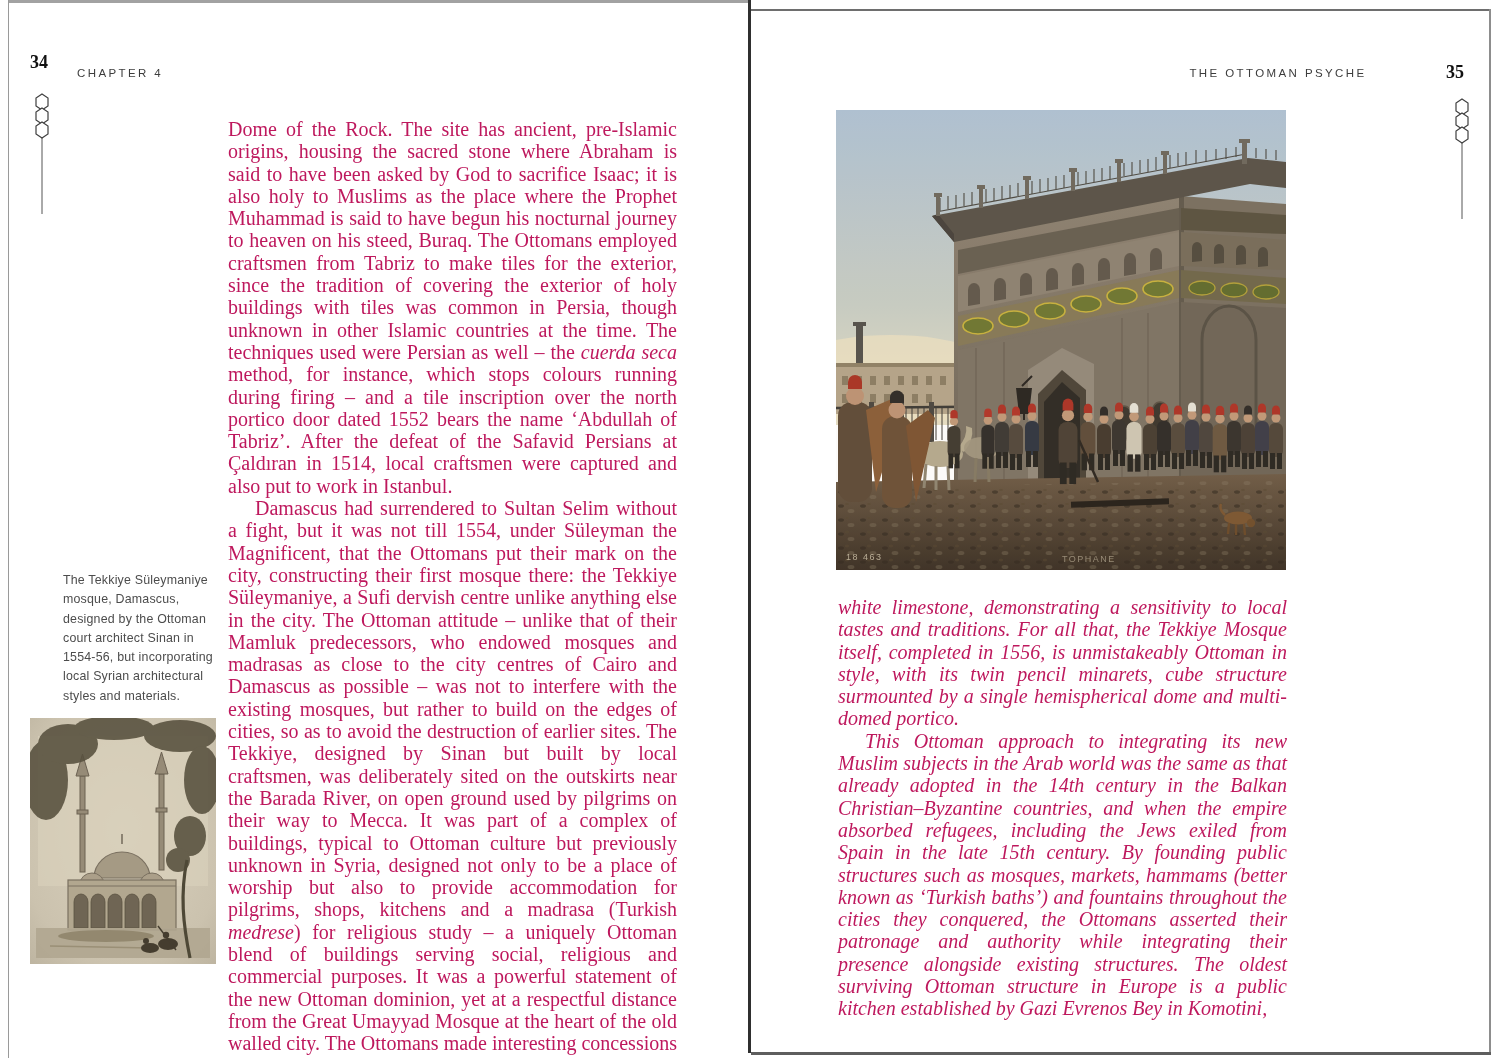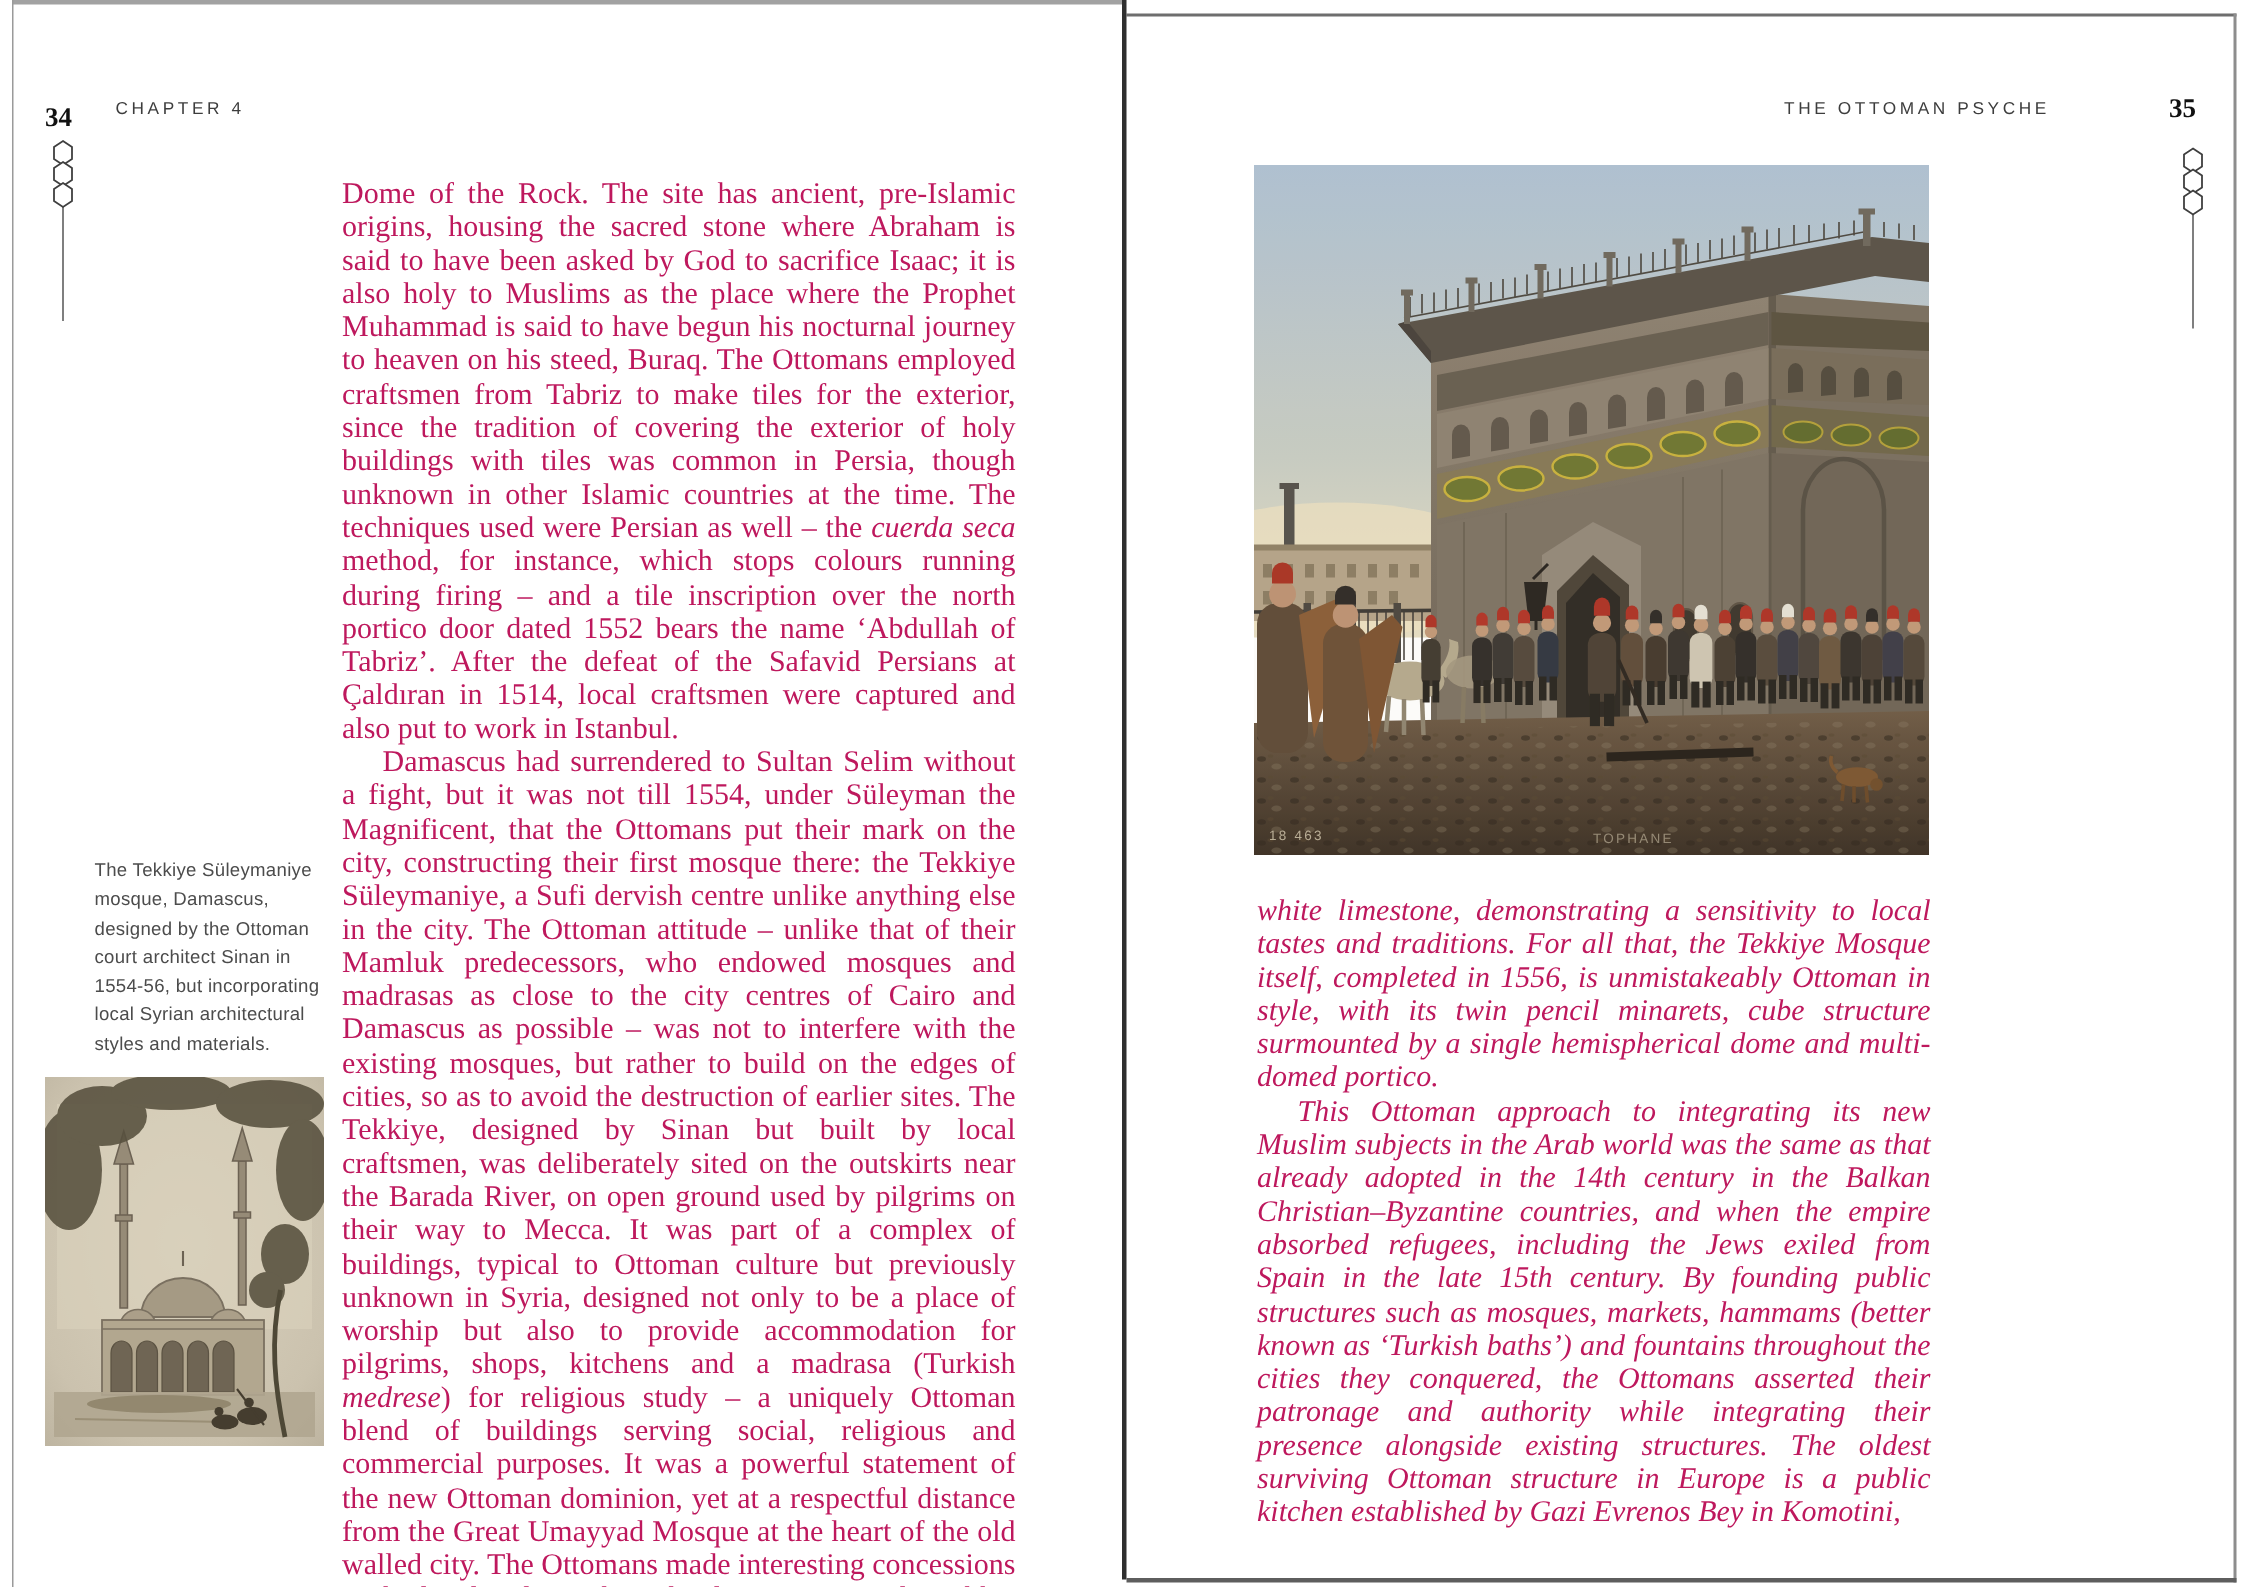--- a/index.html
+++ b/index.html
@@ -33,21 +33,21 @@
 
 <div id="canvas">
 
   <div class="edge edge-top"></div>
   <div class="edge edge-top-right"></div>
   <div class="edge edge-gutter"></div>
   <div class="edge edge-right"></div>
   <div class="edge edge-left"></div>
   <div class="edge edge-bottom-right"></div>
 
-  <div class="pagenum" style="left:30px;top:68px;">34</div>
+  <div class="pagenum" style="left:30px;top:52px;">34</div>
   <div class="runhead" style="left:77px;top:67px;">CHAPTER 4</div>
 
   <div class="artframe" style="left:33px;top:92px;">
     <svg width="18" height="124" viewBox="0 0 18 124">
       <line x1="9" y1="44" x2="9" y2="122" stroke="#555" stroke-width="1"></line>
       <g fill="#ffffff" stroke="#3f3f3f" stroke-width="1.2">
         <polygon points="9,2 15,6 15,14 9,18 3,14 3,6"></polygon>
         <polygon points="9,16 15,20 15,28 9,32 3,28 3,20"></polygon>
         <polygon points="9,30 15,34 15,42 9,46 3,42 3,34"></polygon>
       </g>

